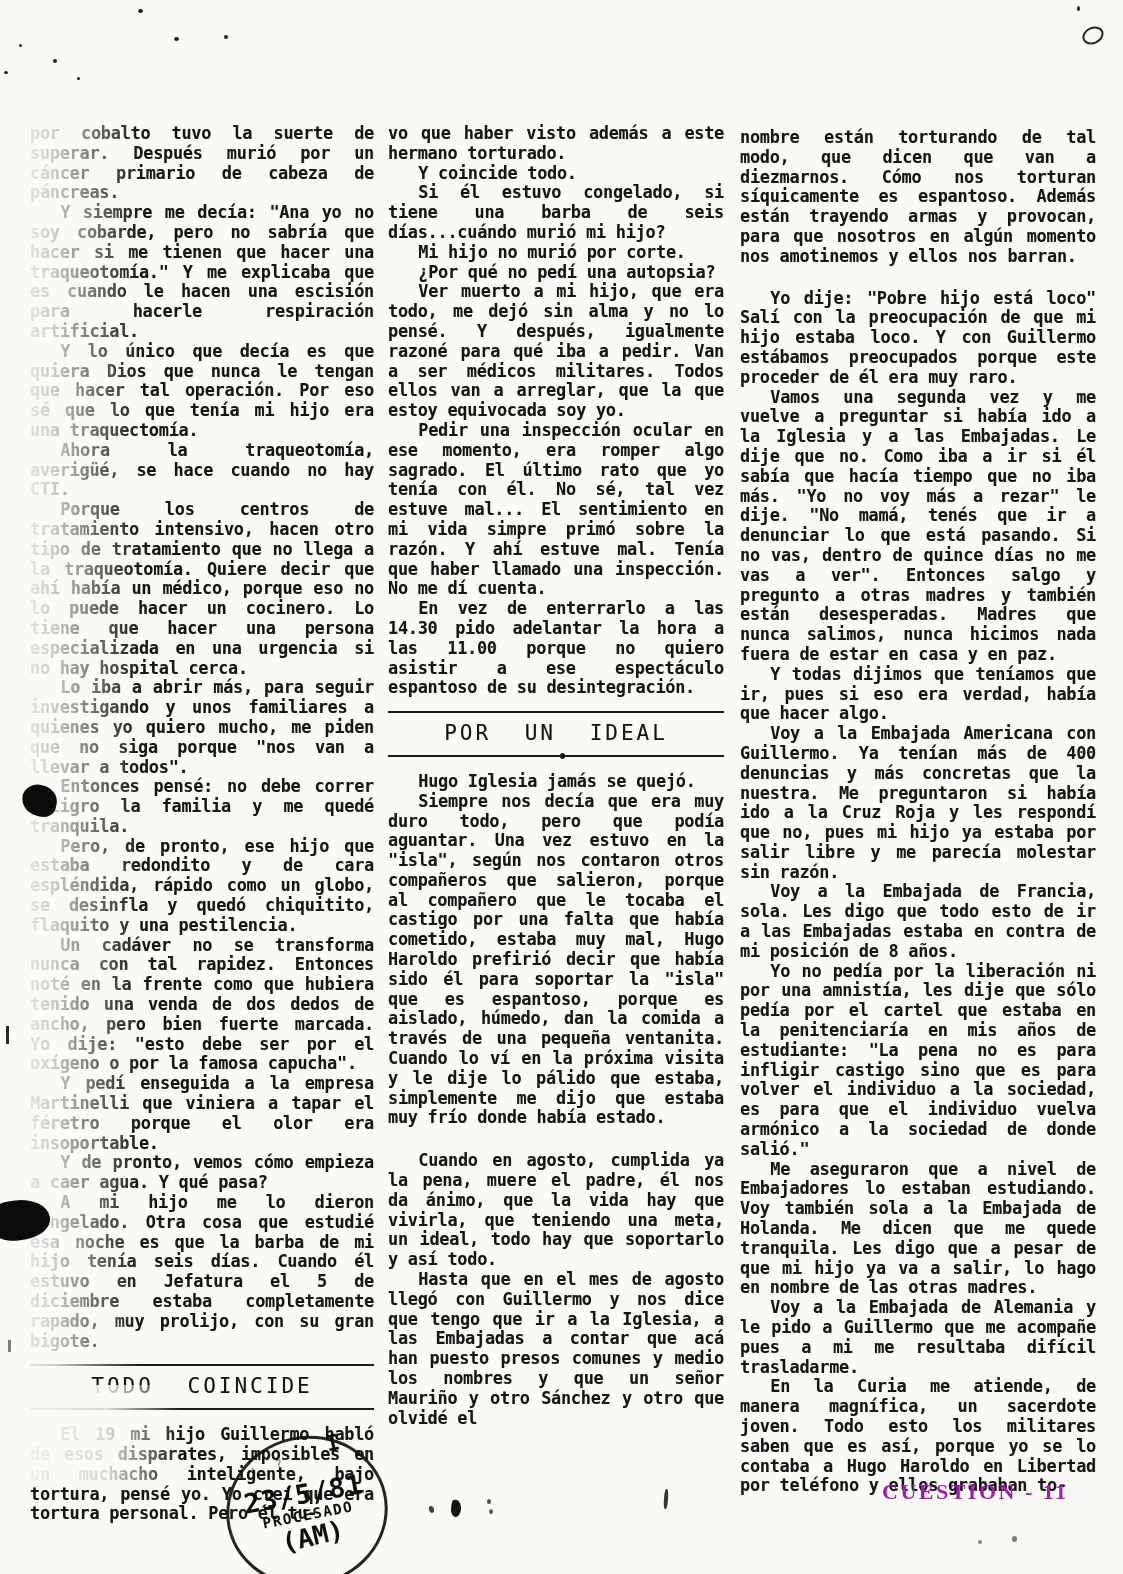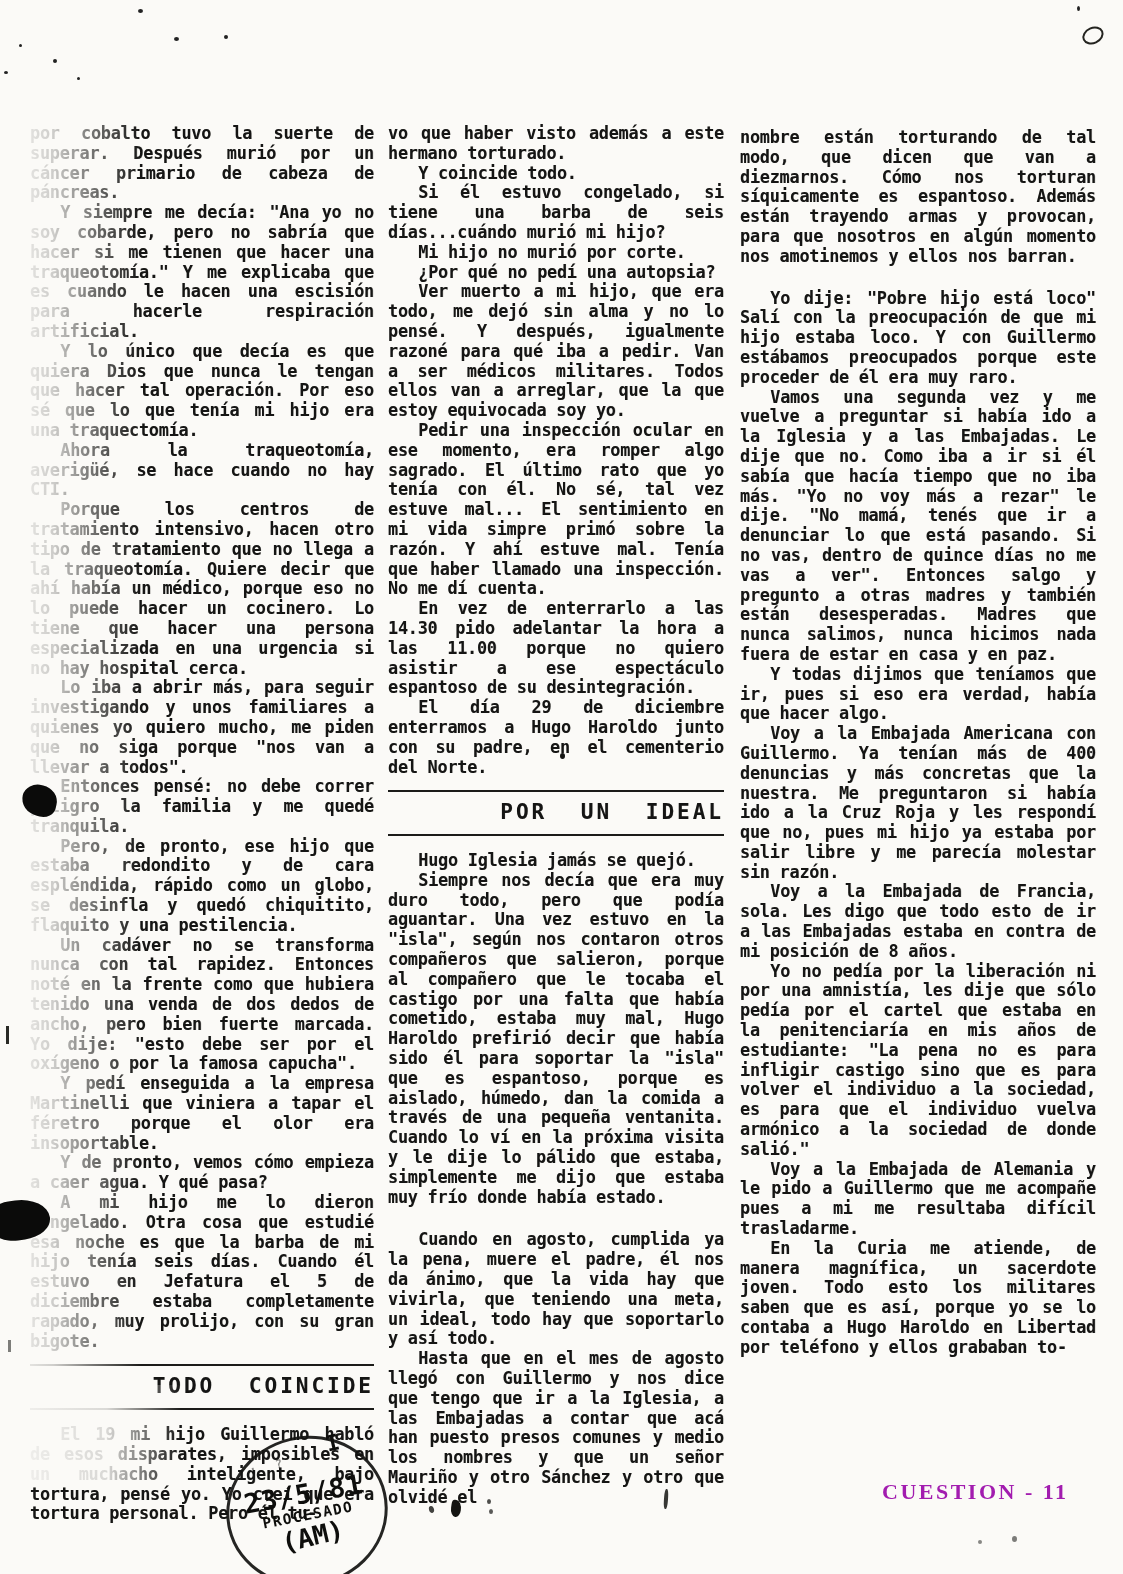--- a/index.html
+++ b/index.html
@@ -32,23 +32,23 @@
   .col p.gap13{margin-top:23px;}
   .col p.gap22{margin-top:22px;}
   .heading-block{
     border-top:2.5px solid #1b1b19;
     border-bottom:2.5px solid #1b1b19;
     margin:13px 0 15px;
     padding:11px 0;
   }
   .heading-block h2{
     margin:0;
-    text-align:right;
+    text-align:center;
     font-size:21px;
-    font-weight:700;
+    font-weight:400;
     letter-spacing:3px;
     word-spacing:18px;
     text-indent:0;
   }
   
   .footer{
     position:absolute;
     left:882px;top:1479px;
     font-family:"Liberation Serif", serif;
     font-weight:700;
@@ -160,37 +160,37 @@
     </div>
   <div class="col" id="col2">
       <p class="para cont">vo que haber visto además a este hermano torturado.</p>
       <p class="para">Y coincide todo.</p>
       <p class="para">Si él estuvo congelado, si tiene una barba de seis días...cuándo murió mi hijo?</p>
       <p class="para">Mi hijo no murió por corte.</p>
       <p class="para">¿Por qué no pedí una autopsia?</p>
       <p class="para">Ver muerto a mi hijo, que era todo, me dejó sin alma y no lo pensé. Y después, igualmente razoné para qué iba a pedir. Van a ser médicos militares. Todos ellos van a arreglar, que la que estoy equivocada soy yo.</p>
       <p class="para">Pedir una inspección ocular en ese momento, era romper algo sagrado. El último rato que yo tenía con él. No sé, tal vez estuve mal... El sentimiento en mi vida simpre primó sobre la razón. Y ahí estuve mal. Tenía que haber llamado una inspección. No me dí cuenta.</p>
       <p class="para">En vez de enterrarlo a las 14.30 pido adelantar la hora a las 11.00 porque no quiero asistir a ese espectáculo espantoso de su desintegración.</p>
-      <p class="para">El día 29 de diciembre enterramos a Hugo Haroldo junto con su padre, en el cementerio del Norte.</p>
       <div class="heading-block">
         <h2>POR UN IDEAL</h2>
       </div>
       <p class="para">Hugo Iglesia jamás se quejó.</p>
       <p class="para">Siempre nos decía que era muy duro todo, pero que podía aguantar. Una vez estuvo en la "isla", según nos contaron otros compañeros que salieron, porque al compañero que le tocaba el castigo por una falta que había cometido, estaba muy mal, Hugo Haroldo prefirió decir que había sido él para soportar la "isla" que es espantoso, porque es aislado, húmedo, dan la comida a través de una pequeña ventanita. Cuando lo ví en la próxima visita y le dije lo pálido que estaba, simplemente me dijo que estaba muy frío donde había estado.</p>
       <p class="para gap13">Cuando en agosto, cumplida ya la pena, muere el padre, él nos da ánimo, que la vida hay que vivirla, que teniendo una meta, un ideal, todo hay que soportarlo y así todo.</p>
       <p class="para">Hasta que en el mes de agosto llegó con Guillermo y nos dice que tengo que ir a la Iglesia, a las Embajadas a contar que acá han puesto presos comunes y medio los nombres y que un señor Mauriño y otro Sánchez y otro que olvidé el</p>
     </div>
   <div class="col" id="col3">
       <p class="para cont">nombre están torturando de tal modo, que dicen que van a diezmarnos. Cómo nos torturan síquicamente es espantoso. Además están trayendo armas y provocan, para que nosotros en algún momento nos amotinemos y ellos nos barran.</p>
       <p class="para gap22">Yo dije: "Pobre hijo está loco" Salí con la preocupación de que mi hijo estaba loco. Y con Guillermo estábamos preocupados porque este proceder de él era muy raro.</p>
       <p class="para">Vamos una segunda vez y me vuelve a preguntar si había ido a la Iglesia y a las Embajadas. Le dije que no. Como iba a ir si él sabía que hacía tiempo que no iba más. "Yo no voy más a rezar" le dije. "No mamá, tenés que ir a denunciar lo que está pasando. Si no vas, dentro de quince días no me vas a ver". Entonces salgo y pregunto a otras madres y también están desesperadas. Madres que nunca salimos, nunca hicimos nada fuera de estar en casa y en paz.</p>
       <p class="para">Y todas dijimos que teníamos que ir, pues si eso era verdad, había que hacer algo.</p>
       <p class="para">Voy a la Embajada Americana con Guillermo. Ya tenían más de 400 denuncias y más concretas que la nuestra. Me preguntaron si había ido a la Cruz Roja y les respondí que no, pues mi hijo ya estaba por salir libre y me parecía molestar sin razón.</p>
       <p class="para">Voy a la Embajada de Francia, sola. Les digo que todo esto de ir a las Embajadas estaba en contra de mi posición de 8 años.</p>
       <p class="para">Yo no pedía por la liberación ni por una amnistía, les dije que sólo pedía por el cartel que estaba en la penitenciaría en mis años de estudiante: "La pena no es para infligir castigo sino que es para volver el individuo a la sociedad, es para que el individuo vuelva armónico a la sociedad de donde salió."</p>
+      <p class="para">Me aseguraron que a nivel de Embajadores lo estaban estudiando. Voy también sola a la Embajada de Holanda. Me dicen que me quede tranquila. Les digo que a pesar de que mi hijo ya va a salir, lo hago en nombre de las otras madres.</p>
       <p class="para">Voy a la Embajada de Alemania y le pido a Guillermo que me acompañe pues a mi me resultaba difícil trasladarme.</p>
       <p class="para">En la Curia me atiende, de manera magnífica, un sacerdote joven. Todo esto los militares saben que es así, porque yo se lo contaba a Hugo Haroldo en Libertad por teléfono y ellos grababan to-</p>
     </div>
 
   <div class="footer">CUESTION - 11</div>
 
   <div class="stamp">
     <div class="circle"></div>
     <div class="inner">
       <span class="tick">I</span>

